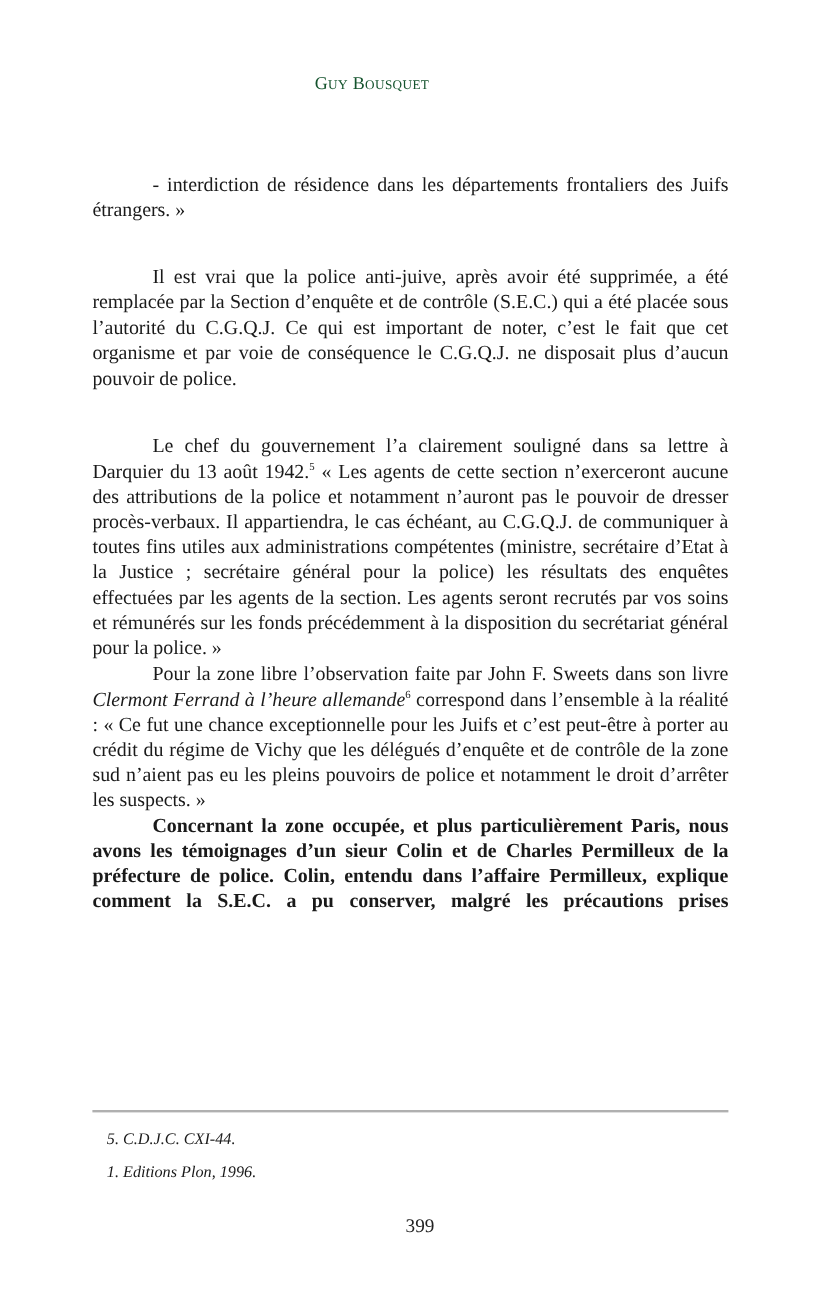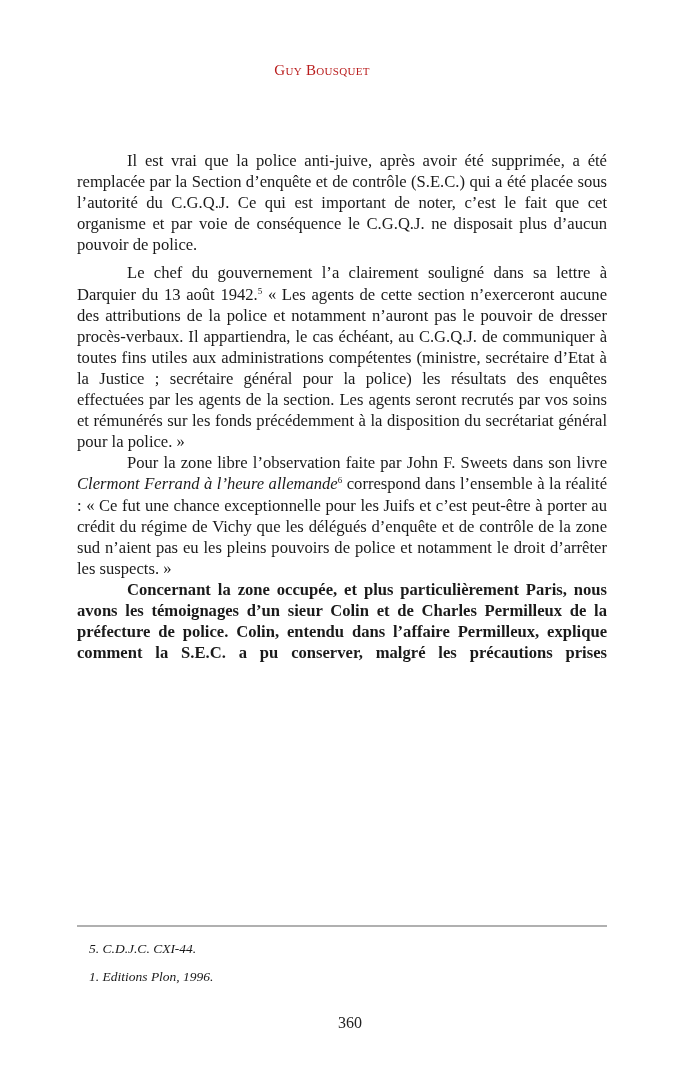--- a/index.html
+++ b/index.html
@@ -11,44 +11,44 @@
       width: 700px;
       height: 1089px;
       position: relative;
       overflow: hidden;
       font-family: "Liberation Serif", "DejaVu Serif", serif;
       color: #1a1a1a;
     }
     .running-head {
       position: absolute;
       top: 62px;
-      left: 12px;
+      left: 0;
       width: 620px;
       text-align: center;
       font-size: 15px;
       font-variant: small-caps;
       letter-spacing: 0.3px;
-      color: #b91c1c;
+      color: #14532d;
     }
     .text-block {
       position: absolute;
       left: 77px;
       top: 143px;
       width: 530px;
       font-size: 16.6px;
       line-height: 21.1px;
       text-align: justify;
       hyphens: none;
     }
     .text-block p {
       margin: 0;
       text-indent: 50px;
     }
     .text-block p.gap {
-      margin-top: 7px;
+      margin-top: 35px;
     }
     .text-block p.last-line-justify {
       text-align-last: justify;
       font-weight: bold;
     }
     sup {
       font-size: 9px;
       line-height: 0;
       vertical-align: 6px;
     }
@@ -80,31 +80,32 @@
       font-size: 16px;
       color: #222;
     }
   </style>
 </head>
 <body>
 
 <div class="running-head">Guy Bousquet</div>
 
 <div class="text-block">
+  <p>- interdiction de résidence dans les départements frontaliers des Juifs étrangers. »</p>
 
   <p class="gap">Il est vrai que la police anti-juive, après avoir été supprimée, a été remplacée par la Section d’enquête et de contrôle (S.E.C.) qui a été placée sous l’autorité du C.G.Q.J. Ce qui est important de noter, c’est le fait que cet organisme et par voie de conséquence le C.G.Q.J. ne disposait plus d’aucun pouvoir de police.</p>
 
   <p class="gap"><span>Le chef du gouvernement l’a clairement souligné dans sa lettre à Darquier du 13 août 1942.</span><sup>5</sup><span> « Les agents de cette section n’exerceront aucune des attributions de la police et notamment n’auront pas le pouvoir de dresser procès-verbaux. Il appartiendra, le cas échéant, au C.G.Q.J. de communiquer à toutes fins utiles aux administrations compétentes (ministre, secrétaire d’Etat à la Justice ; secrétaire général pour la police) les résultats des enquêtes effectuées par les agents de la section. Les agents seront recrutés par vos soins et rémunérés sur les fonds précédemment à la disposition du secrétariat général pour la police. »</span></p>
 
 
   <p><span>Pour la zone libre l’observation faite par John F. Sweets dans son livre </span><em>Clermont Ferrand à l’heure allemande</em><sup>6</sup><span> correspond dans l’ensemble à la réalité : « Ce fut une chance exceptionnelle pour les Juifs et c’est peut-être à porter au crédit du régime de Vichy que les délégués d’enquête et de contrôle de la zone sud n’aient pas eu les pleins pouvoirs de police et notamment le droit d’arrêter les suspects. »</span></p>
 
   <p class="last-line-justify">Concernant la zone occupée, et plus particulièrement Paris, nous avons les témoignages d’un sieur Colin et de Charles Permilleux de la préfecture de police. Colin, entendu dans l’affaire Permilleux, explique comment la S.E.C. a pu conserver, malgré les précautions prises</p>
 </div>
 
 <div class="footnote-rule"></div>
 
 <div class="footnotes">
   <div>5. C.D.J.C. CXI-44.</div>
   <div>1. Editions Plon, 1996.</div>
 </div>
 
-<div class="page-number">360</div>
+<div class="page-number">399</div>
 
 </body></html>

